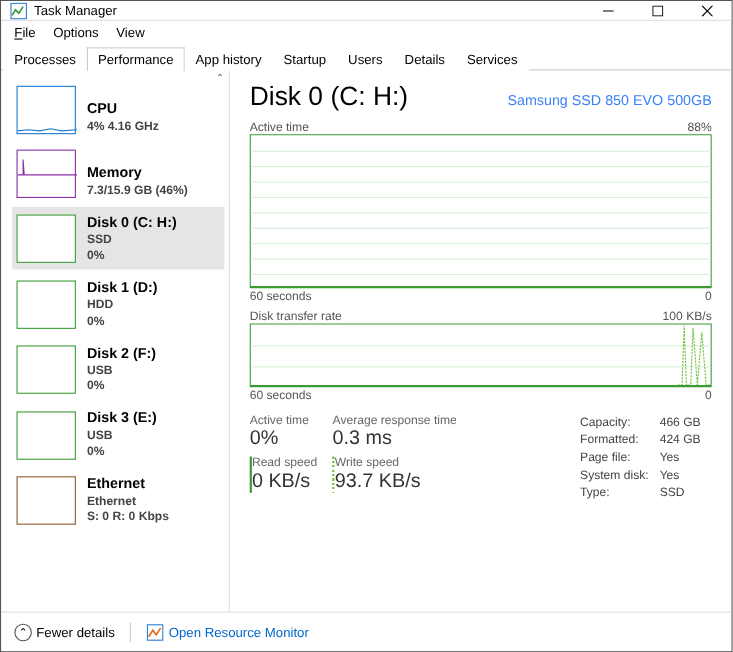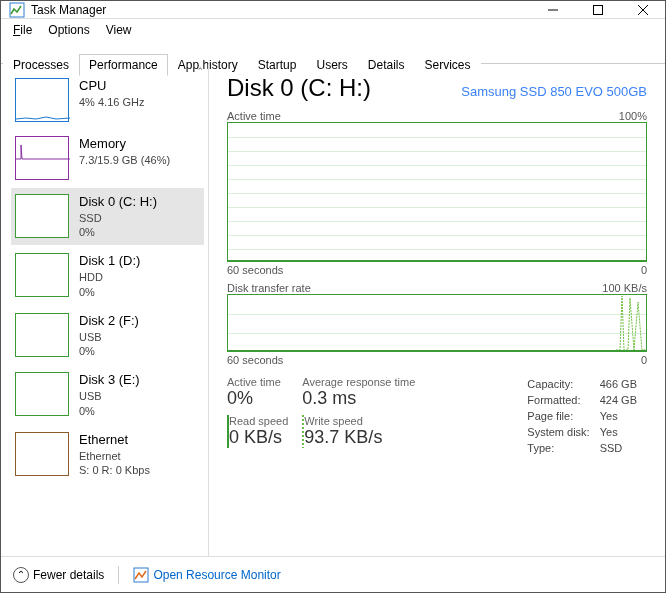--- a/index.html
+++ b/index.html
@@ -7,26 +7,26 @@
 .titlebar { height: 18px; background: #fff; display: flex; align-items: center; padding-left: 8px; border-bottom: 1px solid #ddd; }
 .titlebar .icon { width: 16px; height: 16px; margin-right: 6px; }
 .titlebar .icon svg { display:block; }
 .titlebar .title { font-size: 12px; flex: 1; }
 .winbtns { display: flex; }
 .winbtn { width: 45px; height: 29px; display: flex; align-items: center; justify-content: center; cursor: default; }
 .menubar { height: 22px; display: flex; align-items: center; padding: 0 4px; font-size: 12px; }
 .menubar span { padding: 2px 8px; }
 .menubar span u { text-decoration: underline; }
 .tabs { display: flex; border-bottom: 1px solid #ccc; font-size: 12px; padding-left: 2px; }
-.tab { padding: 3px 9px; border: 1px solid transparent; border-bottom: none; position: relative; top: 13px; background: #fff; }
+.tab { padding: 3px 9px; border: 1px solid transparent; border-bottom: none; position: relative; top: 2px; background: #fff; }
 .tab.active { border-color: #ccc; border-bottom: 1px solid #fff; }
 .content { flex: 1; display: flex; overflow: hidden; }
 .sidebar { width: 208px; border-right: 1px solid #ddd; overflow-y: hidden; padding: 8px 4px 8px 10px; position: relative; }
 .sb-scroll-up { position:absolute; top:2px; right:4px; font-size:9px; color:#666; }
-.perf-item { display: flex; align-items: flex-start; padding: 6px 4px; margin-bottom: 2px; cursor: default; }
+.perf-item { display: flex; align-items: flex-end; padding: 6px 4px; margin-bottom: 2px; cursor: default; font-weight: bold; }
 .perf-item.selected { background: #e5e5e5; }
 .thumb { width: 54px; height: 44px; border: 1px solid; margin-right: 10px; flex-shrink: 0; position: relative; background: #fff; }
 .thumb-cpu { border-color: #1e78d0; }
 .thumb-mem { border-color: #8a2fa3; }
 .thumb-disk { border-color: #3a9b35; }
 .thumb-net { border-color: #8a5a2c; }
 .thumb .spark { position:absolute; bottom:0; left:0; right:0; }
 .perf-txt { font-size: 12px; line-height: 1.3; }
 .perf-txt .pname { font-size: 13px; }
 .perf-txt .psub { font-size: 11px; color: #444; }
@@ -174,21 +174,21 @@
   </div>
 
   <div class="main">
     <div class="main-head">
       <span class="main-title">Disk 0 (C: H:)</span>
       <span class="main-sub">Samsung SSD 850 EVO 500GB</span>
     </div>
 
     <div class="chart-label-row">
         <span>Active time</span>
-        <span>100%</span>
+        <span>88%</span>
       </div>
     <div class="chart">
       <div class="grid-line" style="top:14px"></div>
         <div class="grid-line" style="top:28px"></div>
         <div class="grid-line" style="top:42px"></div>
         <div class="grid-line" style="top:56px"></div>
         <div class="grid-line" style="top:70px"></div>
         <div class="grid-line" style="top:84px"></div>
         <div class="grid-line" style="top:98px"></div>
         <div class="grid-line" style="top:112px"></div>

